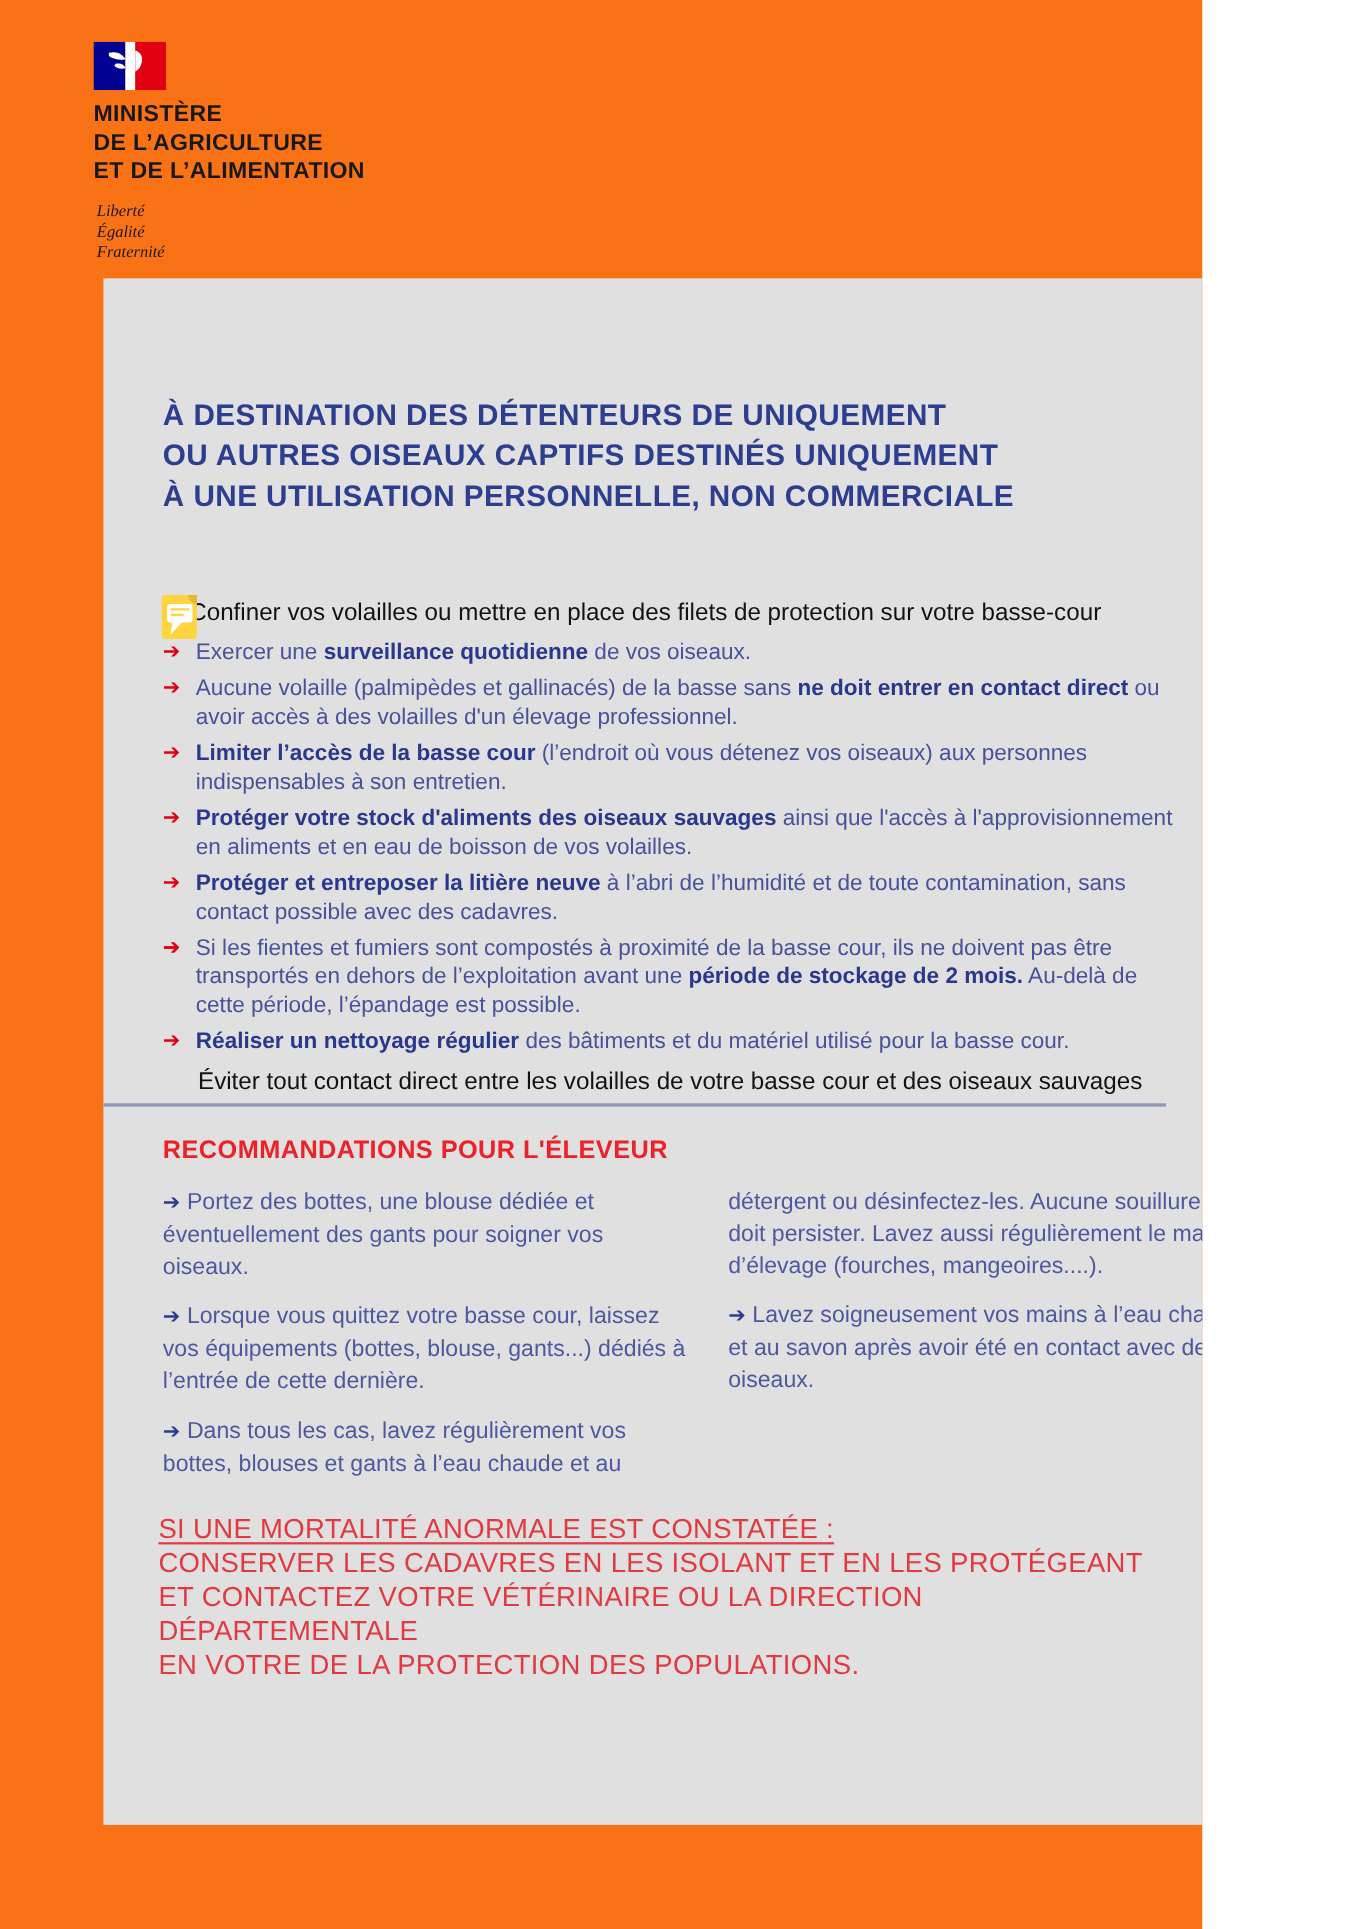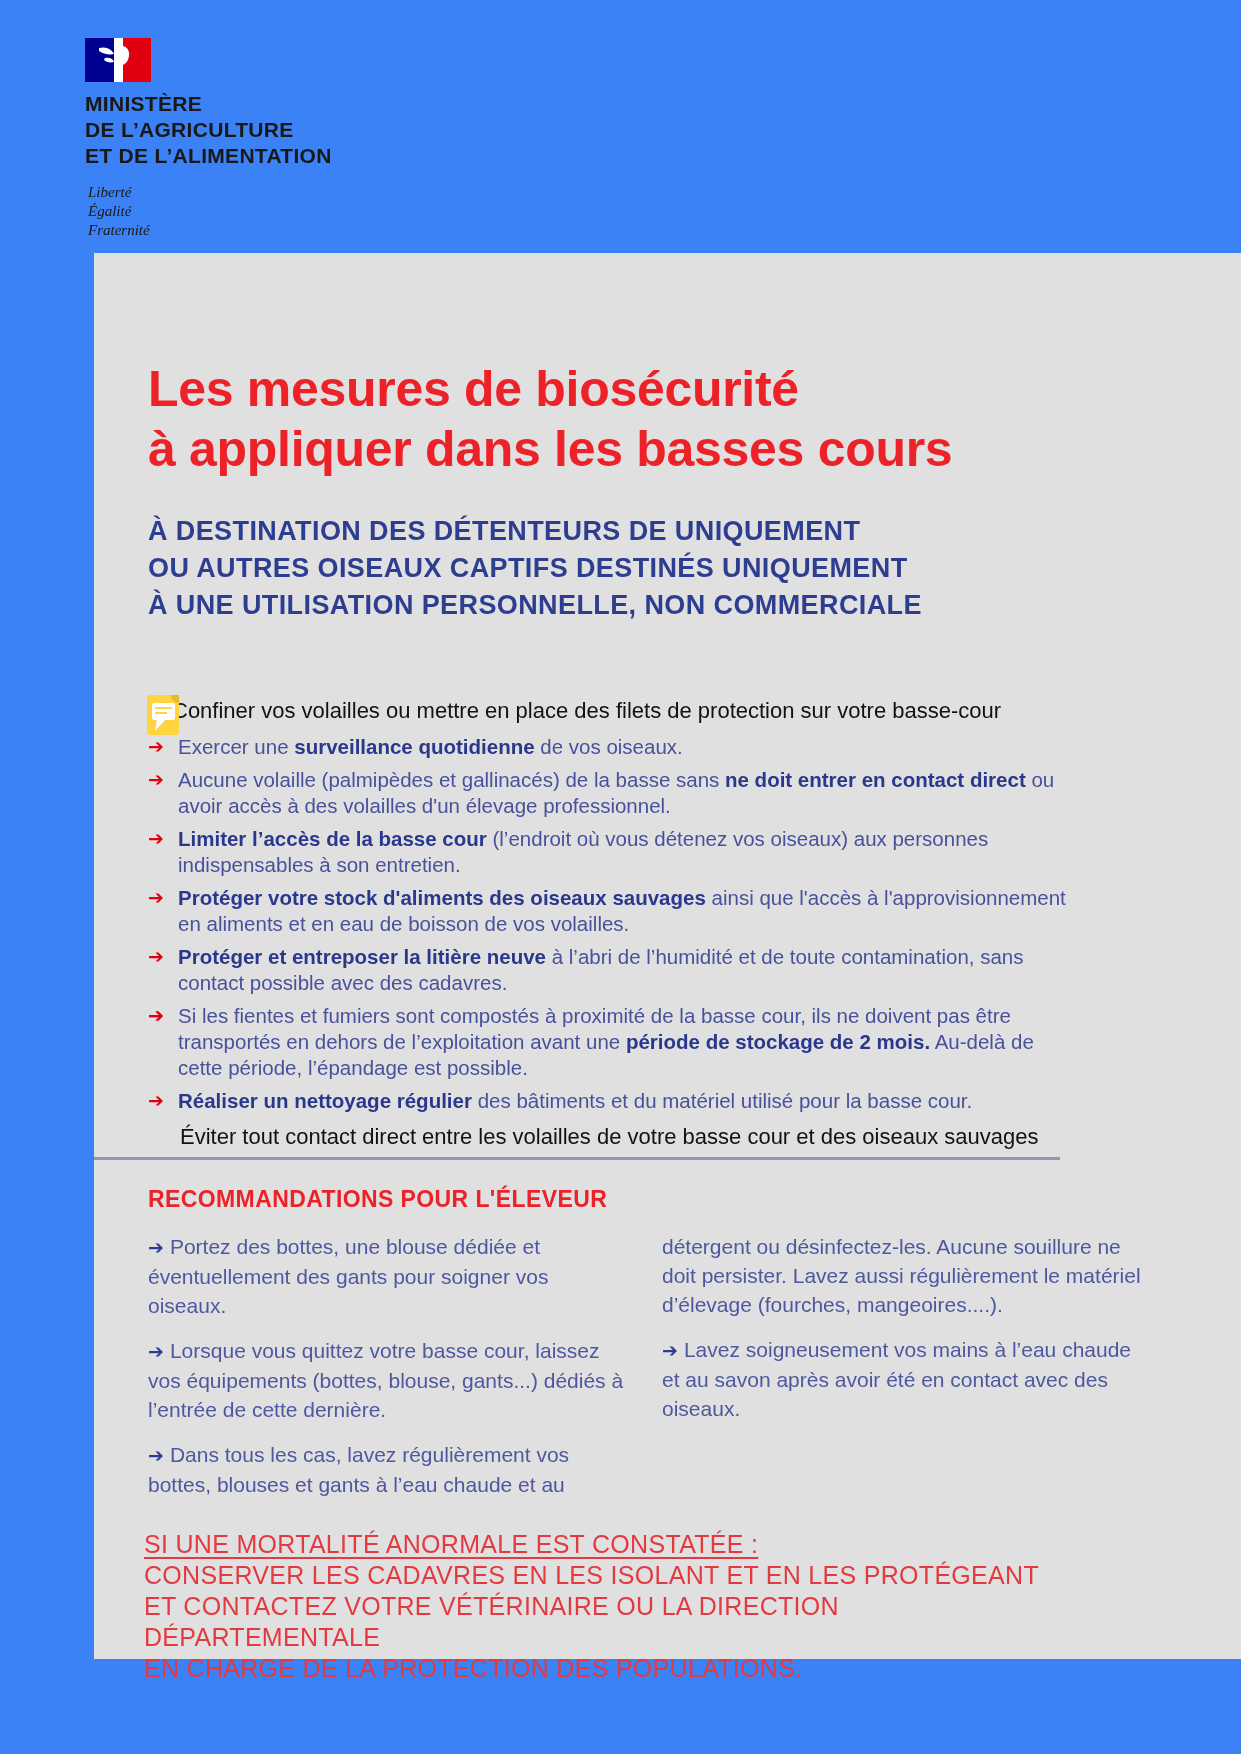--- a/index.html
+++ b/index.html
@@ -1,19 +1,19 @@
 <!DOCTYPE html>
 <html lang="fr"><head>
 <meta charset="utf-8">
 <style>
   html,body{margin:0;padding:0;background:#ffffff;}
   .page{
     position:relative;
-    width:1241px;height:1754px;
-    background:#3b82f6;
+    width:1093px;height:1754px;
+    background:#f97316;
     overflow:hidden;
     font-family:"Liberation Sans", sans-serif;
   }
 
   
   .gov-header{position:absolute;left:85px;top:38px;}
   .flag{display:block;}
   .ministry{margin-top:9px;font-size:21px;line-height:26px;font-weight:bold;color:#181818;letter-spacing:.3px;}
   .motto{margin-top:14px;font-family:"Liberation Serif", serif;font-style:italic;font-size:15px;line-height:19px;color:#181818;padding-left:3px;}
 
@@ -76,24 +76,20 @@
     </div>
     <div class="motto">
       <div>Liberté</div>
       <div>Égalité</div>
       <div>Fraternité</div>
     </div>
   </div>
 
   <section class="panel">
 
-    <h1 class="title">
-      <div>Les mesures de biosécurité</div>
-      <div>à appliquer dans les basses cours</div>
-    </h1>
 
     <div class="subtitle">
       <div>À DESTINATION DES DÉTENTEURS DE UNIQUEMENT</div>
       <div>OU AUTRES OISEAUX CAPTIFS DESTINÉS UNIQUEMENT</div>
       <div>À UNE UTILISATION PERSONNELLE, NON COMMERCIALE</div>
     </div>
 
     <div class="annotation annotation-1">
       <svg class="comment-icon" width="34" height="50" viewBox="0 0 34 50">
         <rect x="1" y="3" width="32" height="40" rx="3" fill="#fed53e"></rect>
@@ -167,17 +163,17 @@
         <div class="reco-item">
           <span class="arr">➔</span><span>Lavez soigneusement vos mains à l’eau chaude et au savon après avoir été en contact avec des oiseaux.</span>
         </div>
       </div>
     </div>
 
     <div class="alert">
       <div class="u">SI UNE MORTALITÉ ANORMALE EST CONSTATÉE :</div>
       <div>CONSERVER LES CADAVRES EN LES ISOLANT ET EN LES PROTÉGEANT</div>
       <div>ET CONTACTEZ VOTRE VÉTÉRINAIRE OU LA DIRECTION DÉPARTEMENTALE</div>
-      <div>EN CHARGE DE LA PROTECTION DES POPULATIONS.</div>
+      <div>EN VOTRE DE LA PROTECTION DES POPULATIONS.</div>
     </div>
 
   </section>
 </div>
 
 </body></html>

